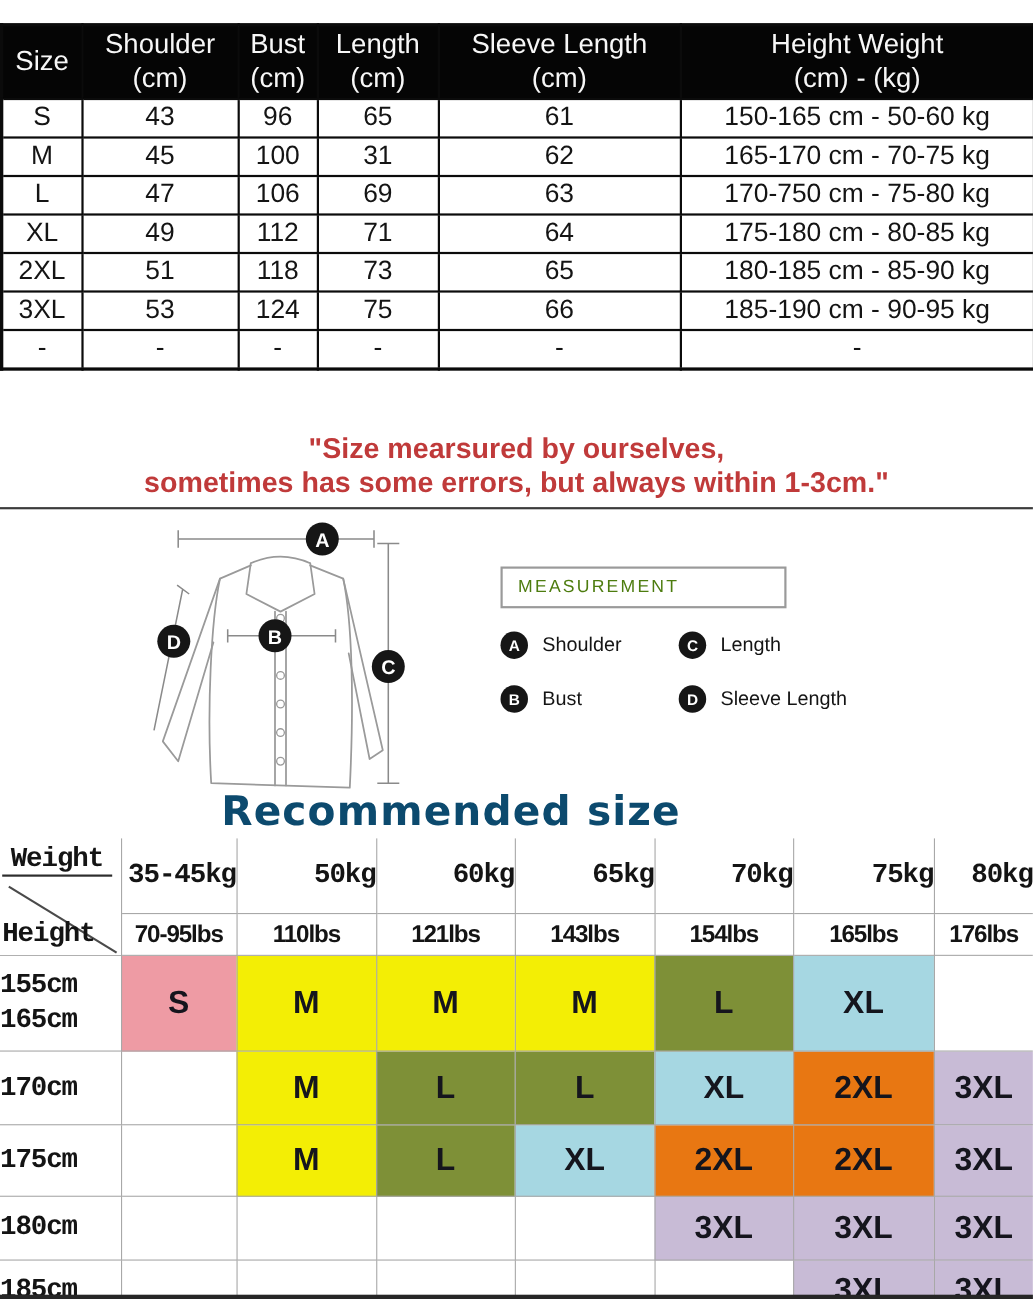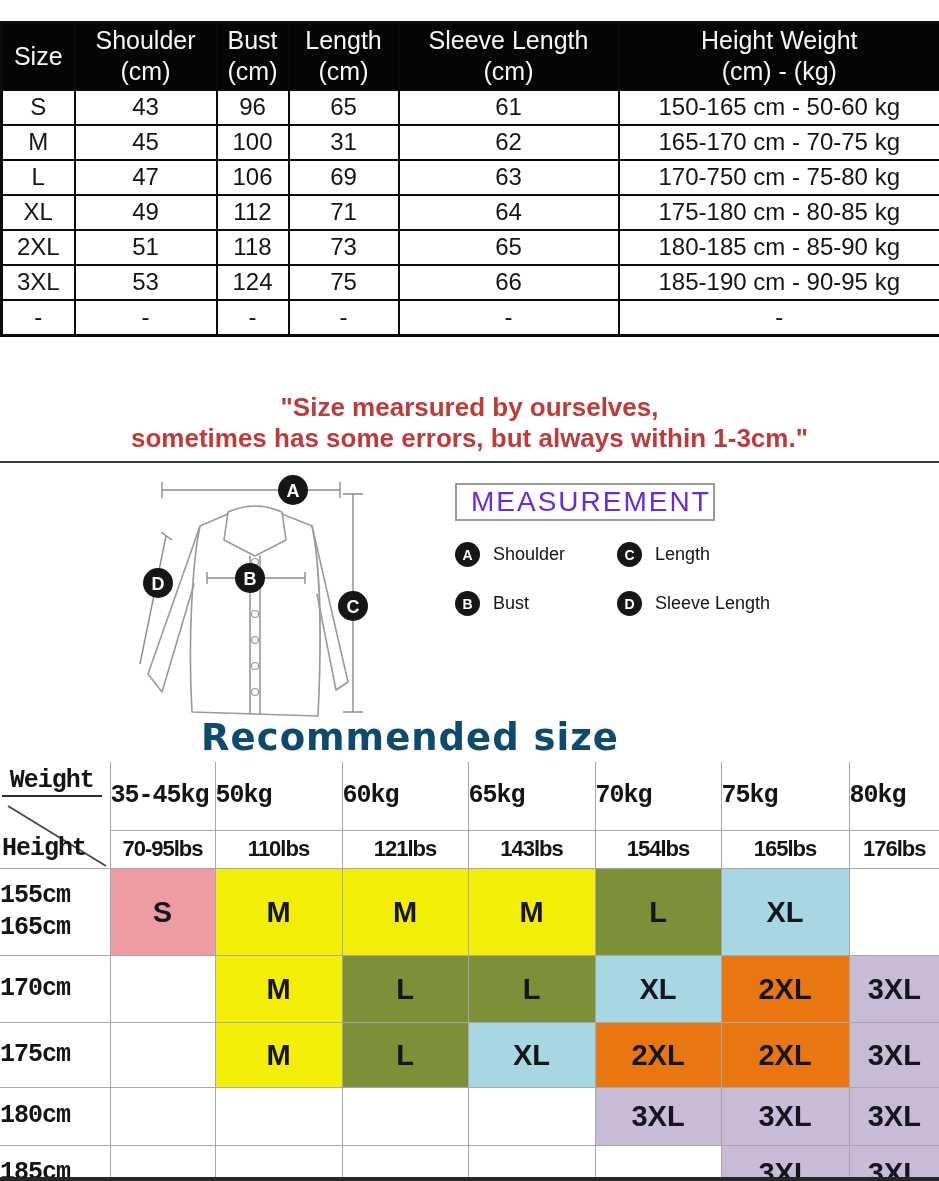--- a/index.html
+++ b/index.html
@@ -28,38 +28,38 @@
   
   .shirt-svg{position:absolute;left:100px;top:464px;}
   .shirt-line{fill:none;stroke:#9a9a9a;stroke-width:1.6;stroke-linejoin:round;stroke-linecap:round;}
   .meas-line{fill:none;stroke:#8a8a8a;stroke-width:1.4;}
   .badge-circle{fill:#161616;}
   .badge-letter{fill:#ffffff;font-family:"Liberation Sans",sans-serif;font-size:18px;font-weight:bold;text-anchor:middle;}
   .btn-dot{fill:#ffffff;stroke:#9a9a9a;stroke-width:1.2;}
   .measure-panel{position:absolute;left:455px;top:483px;width:360px;}
   .measure-title-box{
     width:242px;height:34px;border:2px solid #9a9a9a;display:flex;align-items:center;
-    padding-left:14px;font-size:28px;letter-spacing:2px;color:#6d28d9;background:#fff;
+    padding-left:14px;font-size:16px;letter-spacing:2px;color:#4d7c0f;background:#fff;margin-top:32px;
   }
   .legend{margin-top:21px;display:grid;grid-template-columns:162px auto;row-gap:24px;column-gap:0;}
   .legend-item{display:flex;align-items:center;gap:13px;font-size:18px;color:#141414;}
   .badge{
     min-width:25px;width:25px;height:25px;border-radius:50%;background:#161616;color:#fff;
     display:flex;align-items:center;justify-content:center;font-size:14px;font-weight:bold;
   }
   
   .rec-title{
     position:absolute;top:716px;left:0;width:820px;text-align:center;
     font-family:"DejaVu Sans",sans-serif;font-size:37px;font-weight:bold;letter-spacing:1px;color:#0c4a6e;
   }
   .rec-wrap{position:absolute;top:762px;left:0;width:939px;height:419px;overflow:hidden;}
   .rec-table{width:939px;border-collapse:collapse;table-layout:fixed;border-style:hidden;}
   .rec-table th,.rec-table td{border:1px solid #a8a8a8;padding:0;vertical-align:middle;}
   .rec-table th{font-weight:bold;background:#fff;}
-  .kg-cell{font-family:"Liberation Mono",monospace;font-size:25px;letter-spacing:-1px;text-align:left;color:#141414;}
+  .kg-cell{font-family:"Liberation Mono",monospace;font-size:25px;letter-spacing:-1px;text-align:right;color:#141414;}
   .lbs-cell{font-family:Liberation Sans, sans-serif;font-size:22px;letter-spacing:-1px;text-align:center;color:#141414;}
   .row-label{
     font-family:"Liberation Mono",monospace;font-size:25px;font-weight:bold;letter-spacing:-1px;
     text-align:left;padding-left:10px;white-space:pre-line;line-height:1.3;color:#141414;
   }
   .sz-cell{font-size:29px;font-weight:bold;text-align:center;color:#15151d;font-family:"Liberation Sans",sans-serif;}
   .corner{position:relative;}
   .corner-weight{
     position:absolute;top:4px;left:2px;right:8px;font-family:"Liberation Mono",monospace;
     font-size:25px;font-weight:bold;letter-spacing:-1px;border-bottom:2px solid #2d2d2d;padding-bottom:0;color:#141414;

